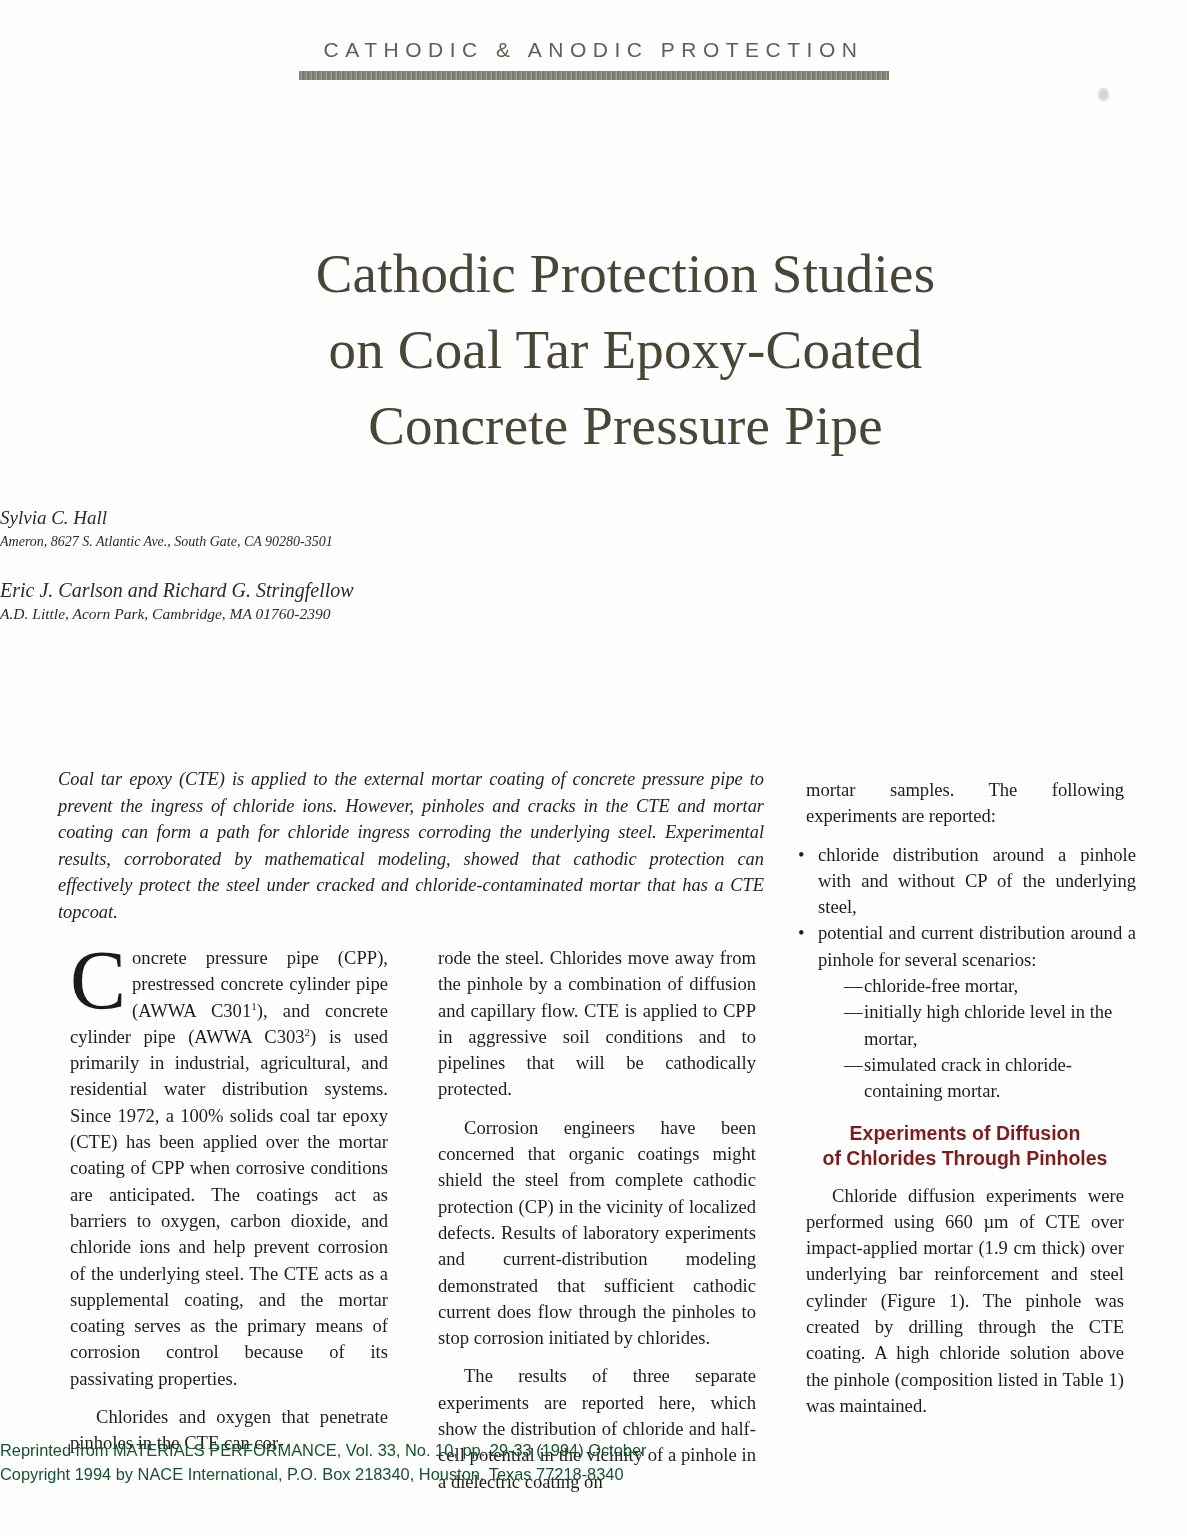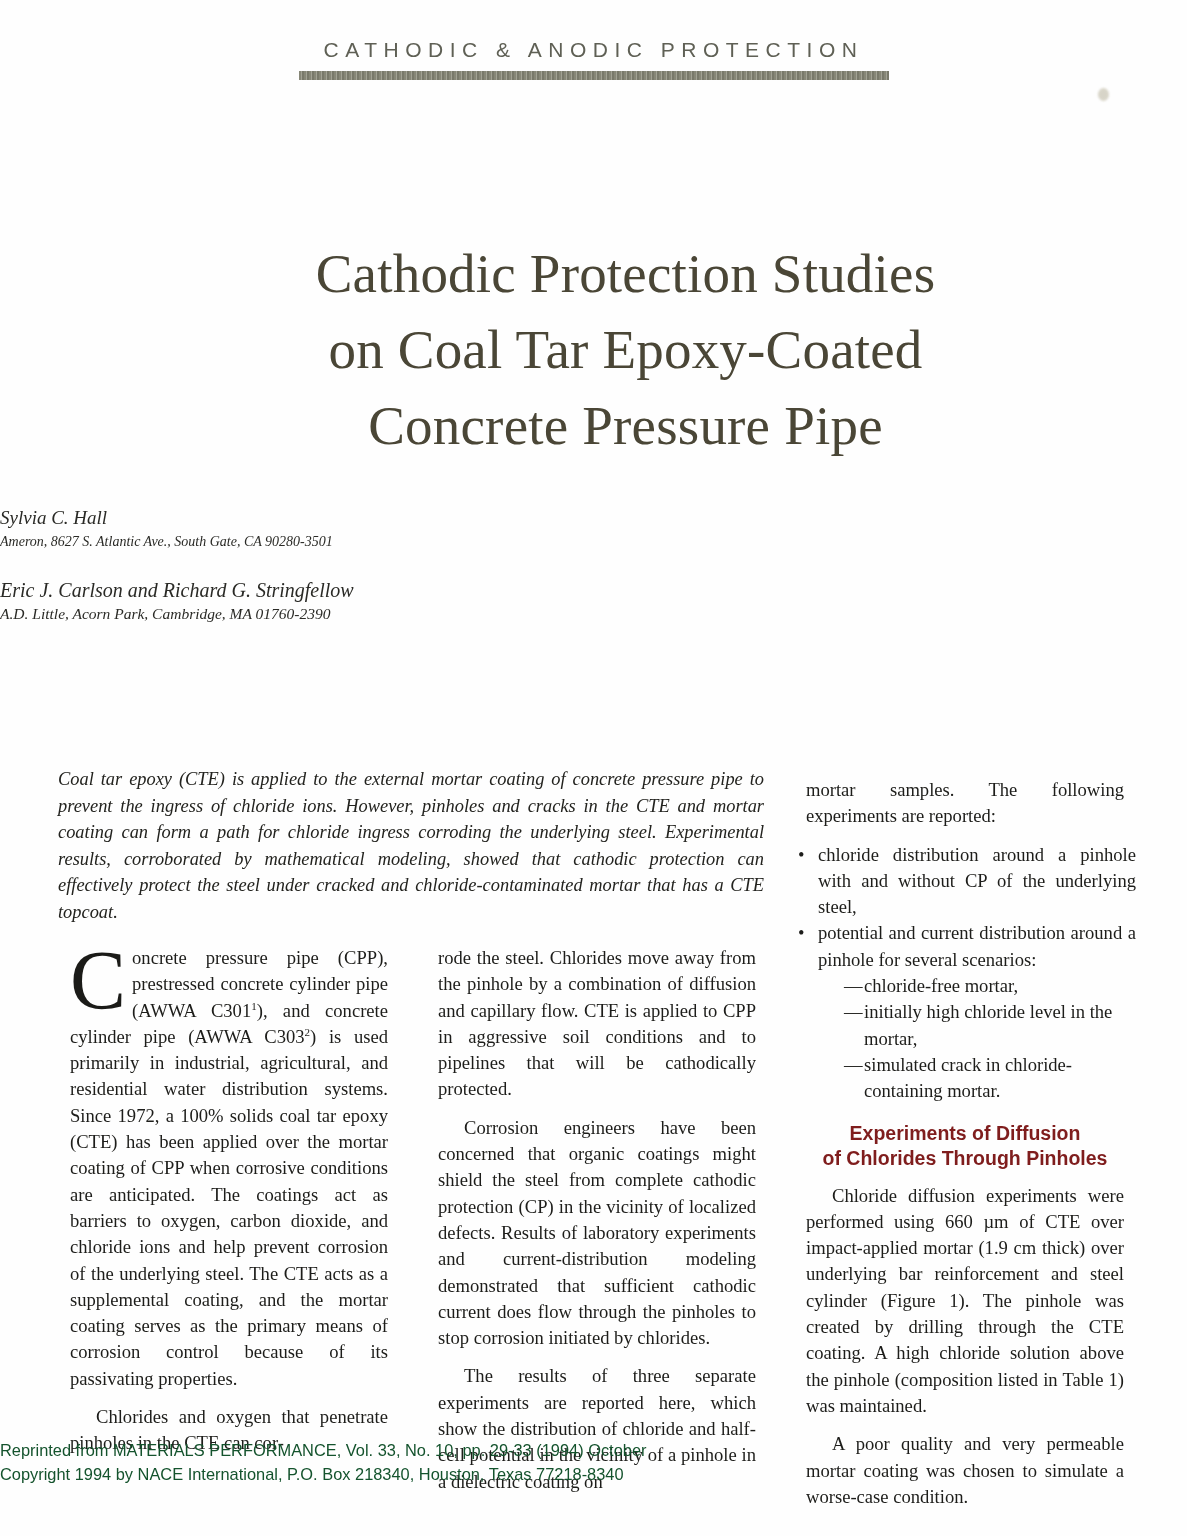--- a/index.html
+++ b/index.html
@@ -281,21 +281,20 @@
           </ul>
         </li>
       </ul>
 
       <div class="section-heading">
         <div>Experiments of Diffusion</div>
         <div>of Chlorides Through Pinholes</div>
       </div>
 
       <p class="indent">Chloride diffusion experiments were performed using 660 µm of CTE over impact-applied mortar (1.9 cm thick) over underlying bar reinforcement and steel cylinder (Figure 1). The pinhole was created by drilling through the CTE coating. A high chloride solution above the pinhole (composition listed in Table 1) was maintained.</p>
-      <p class="indent">A poor quality and very permeable mortar coating was chosen to simulate a worse-case condition.</p>
     </div>
 
   </div>
 
   <div id="footer">
     <div>Reprinted from MATERIALS PERFORMANCE, Vol. 33, No. 10, pp. 29-33 (1994) October</div>
     <div>Copyright 1994 by NACE International, P.O. Box 218340, Houston, Texas 77218-8340</div>
   </div>
 
 </div>

